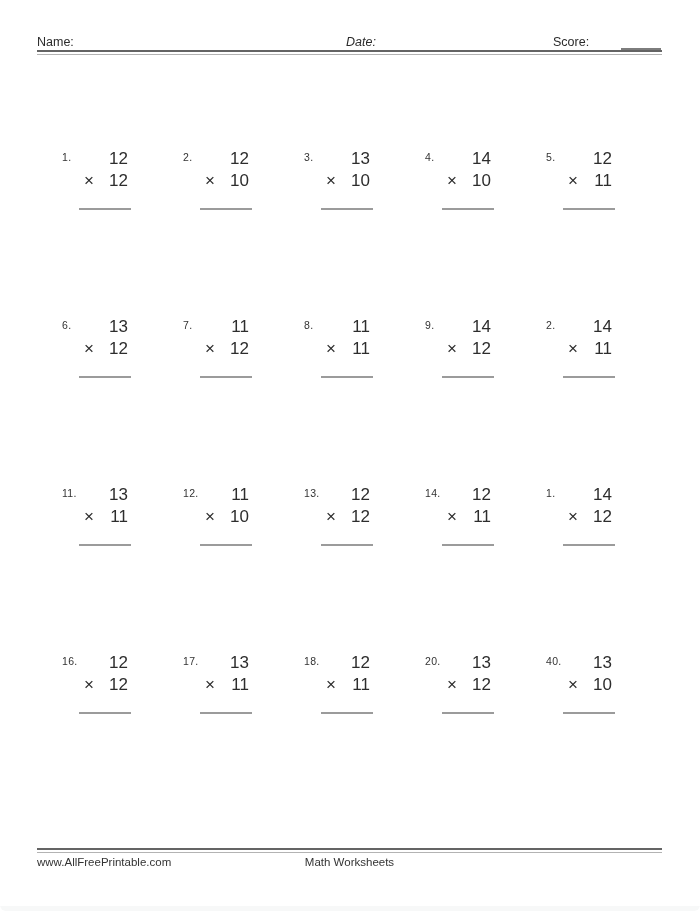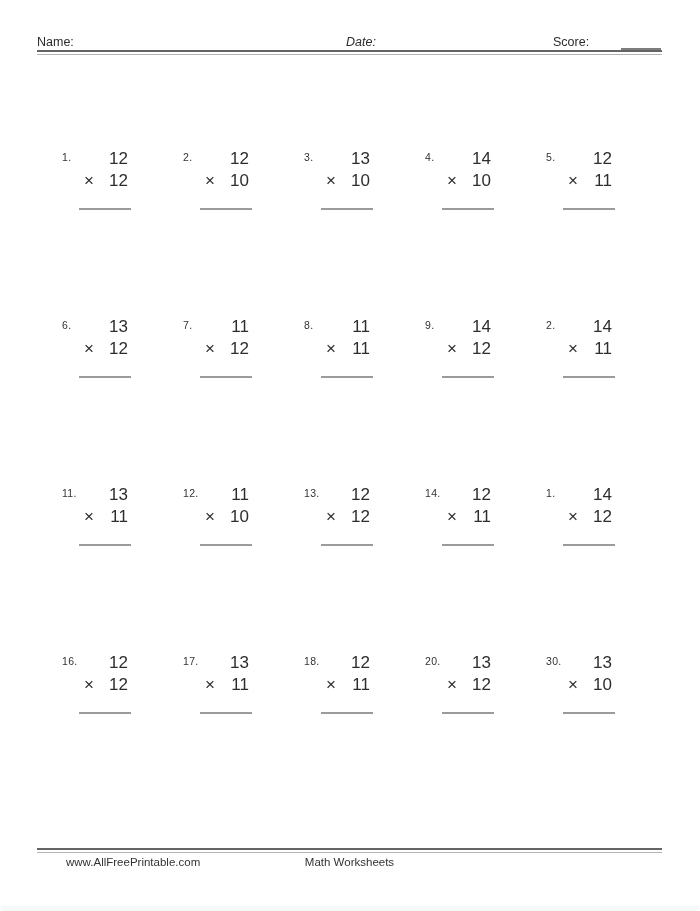--- a/index.html
+++ b/index.html
@@ -92,21 +92,21 @@
     line-height:22px;
   }
   
   .footer-text{
     position:absolute;
     top:856px;
     font-size:11.5px;
     color:#333333;
     white-space:nowrap;
   }
-  .footer-left{left:37px;margin-left:29px;}
+  .footer-left{left:37px;}
   .footer-right{left:37px;width:625px;text-align:center;}
   .bottom-edge{
     position:absolute;
     left:0;
     top:906px;
     width:700px;
     height:5px;
     background:#f7f8f8;
   }
 </style>
@@ -327,21 +327,21 @@
       <div class="stack">
         <div class="op-top">13</div>
         <div class="op-bottom">
           <span>×</span>
           <span>12</span>
         </div>
       </div>
     </div>
 
     <div class="problem">
-      <span class="pnum">30.</span>
+      <span class="pnum">40.</span>
       <div class="stack">
         <div class="op-top">13</div>
         <div class="op-bottom">
           <span>×</span>
           <span>10</span>
         </div>
       </div>
     </div>
   </div>
 

